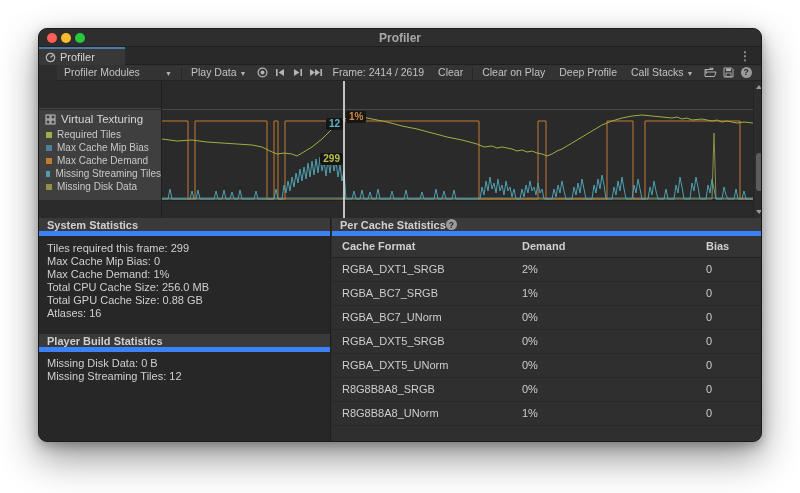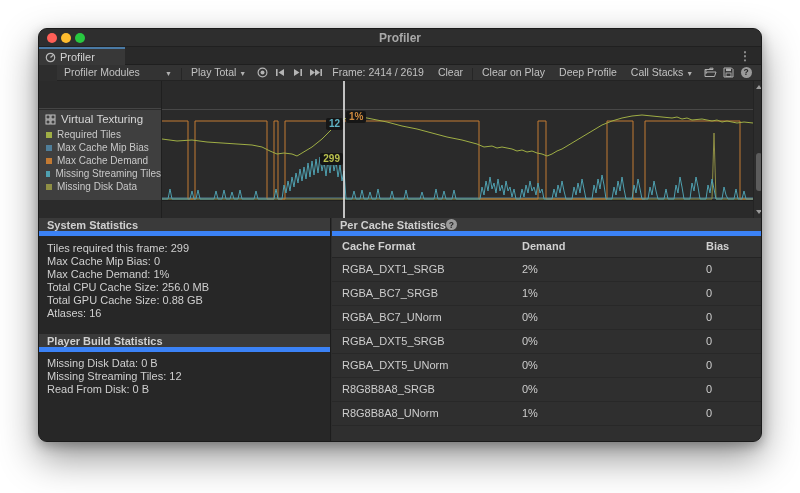--- a/index.html
+++ b/index.html
@@ -108,21 +108,21 @@
       <span class="kebab" style="position:absolute; right:10px; top:2px;">⋮</span>
     </div>
 
     <div class="toolbar">
       <div class="tbtn modules-dd">
         <span>Profiler Modules</span>
         <span class="caret">▼</span>
       </div>
       <div class="tsep"></div>
       <div class="tbtn">
-        <span>Play Total</span>
+        <span>Play Data</span>
         <span class="caret">▼</span>
       </div>
       <div class="ticon">
         <svg class="icon-svg" width="11" height="11" viewBox="0 0 11 11">
           <circle cx="5.5" cy="5.5" r="4.4" fill="none" stroke="#b4b4b4" stroke-width="1.2"></circle>
           <circle cx="5.5" cy="5.5" r="2" fill="#b4b4b4"></circle>
         </svg>
       </div>
       <div class="ticon">
         <svg class="icon-svg" width="10" height="9" viewBox="0 0 10 9">
@@ -250,21 +250,20 @@
             <div>Total CPU Cache Size: 256.0 MB</div>
             <div>Total GPU Cache Size: 0.88 GB</div>
             <div>Atlases: 16</div>
           </div>
         <div class="pb-header panel-header">
           <span class="ph-title">Player Build Statistics</span>
         </div>
         <div class="pb-lines stat-lines" id="pb-lines" style="padding-top:0;">
             <div>Missing Disk Data: 0 B</div>
             <div>Missing Streaming Tiles: 12</div>
-            <div>Read From Disk: 0 B</div>
           </div>
       </div>
 
       <div class="right-panel">
         <div class="panel-header">
           <span class="ph-title">Per Cache Statistics</span>
           <span class="helpdot">?</span>
         </div>
         <div class="thead">
           <span class="col0">Cache Format</span>

